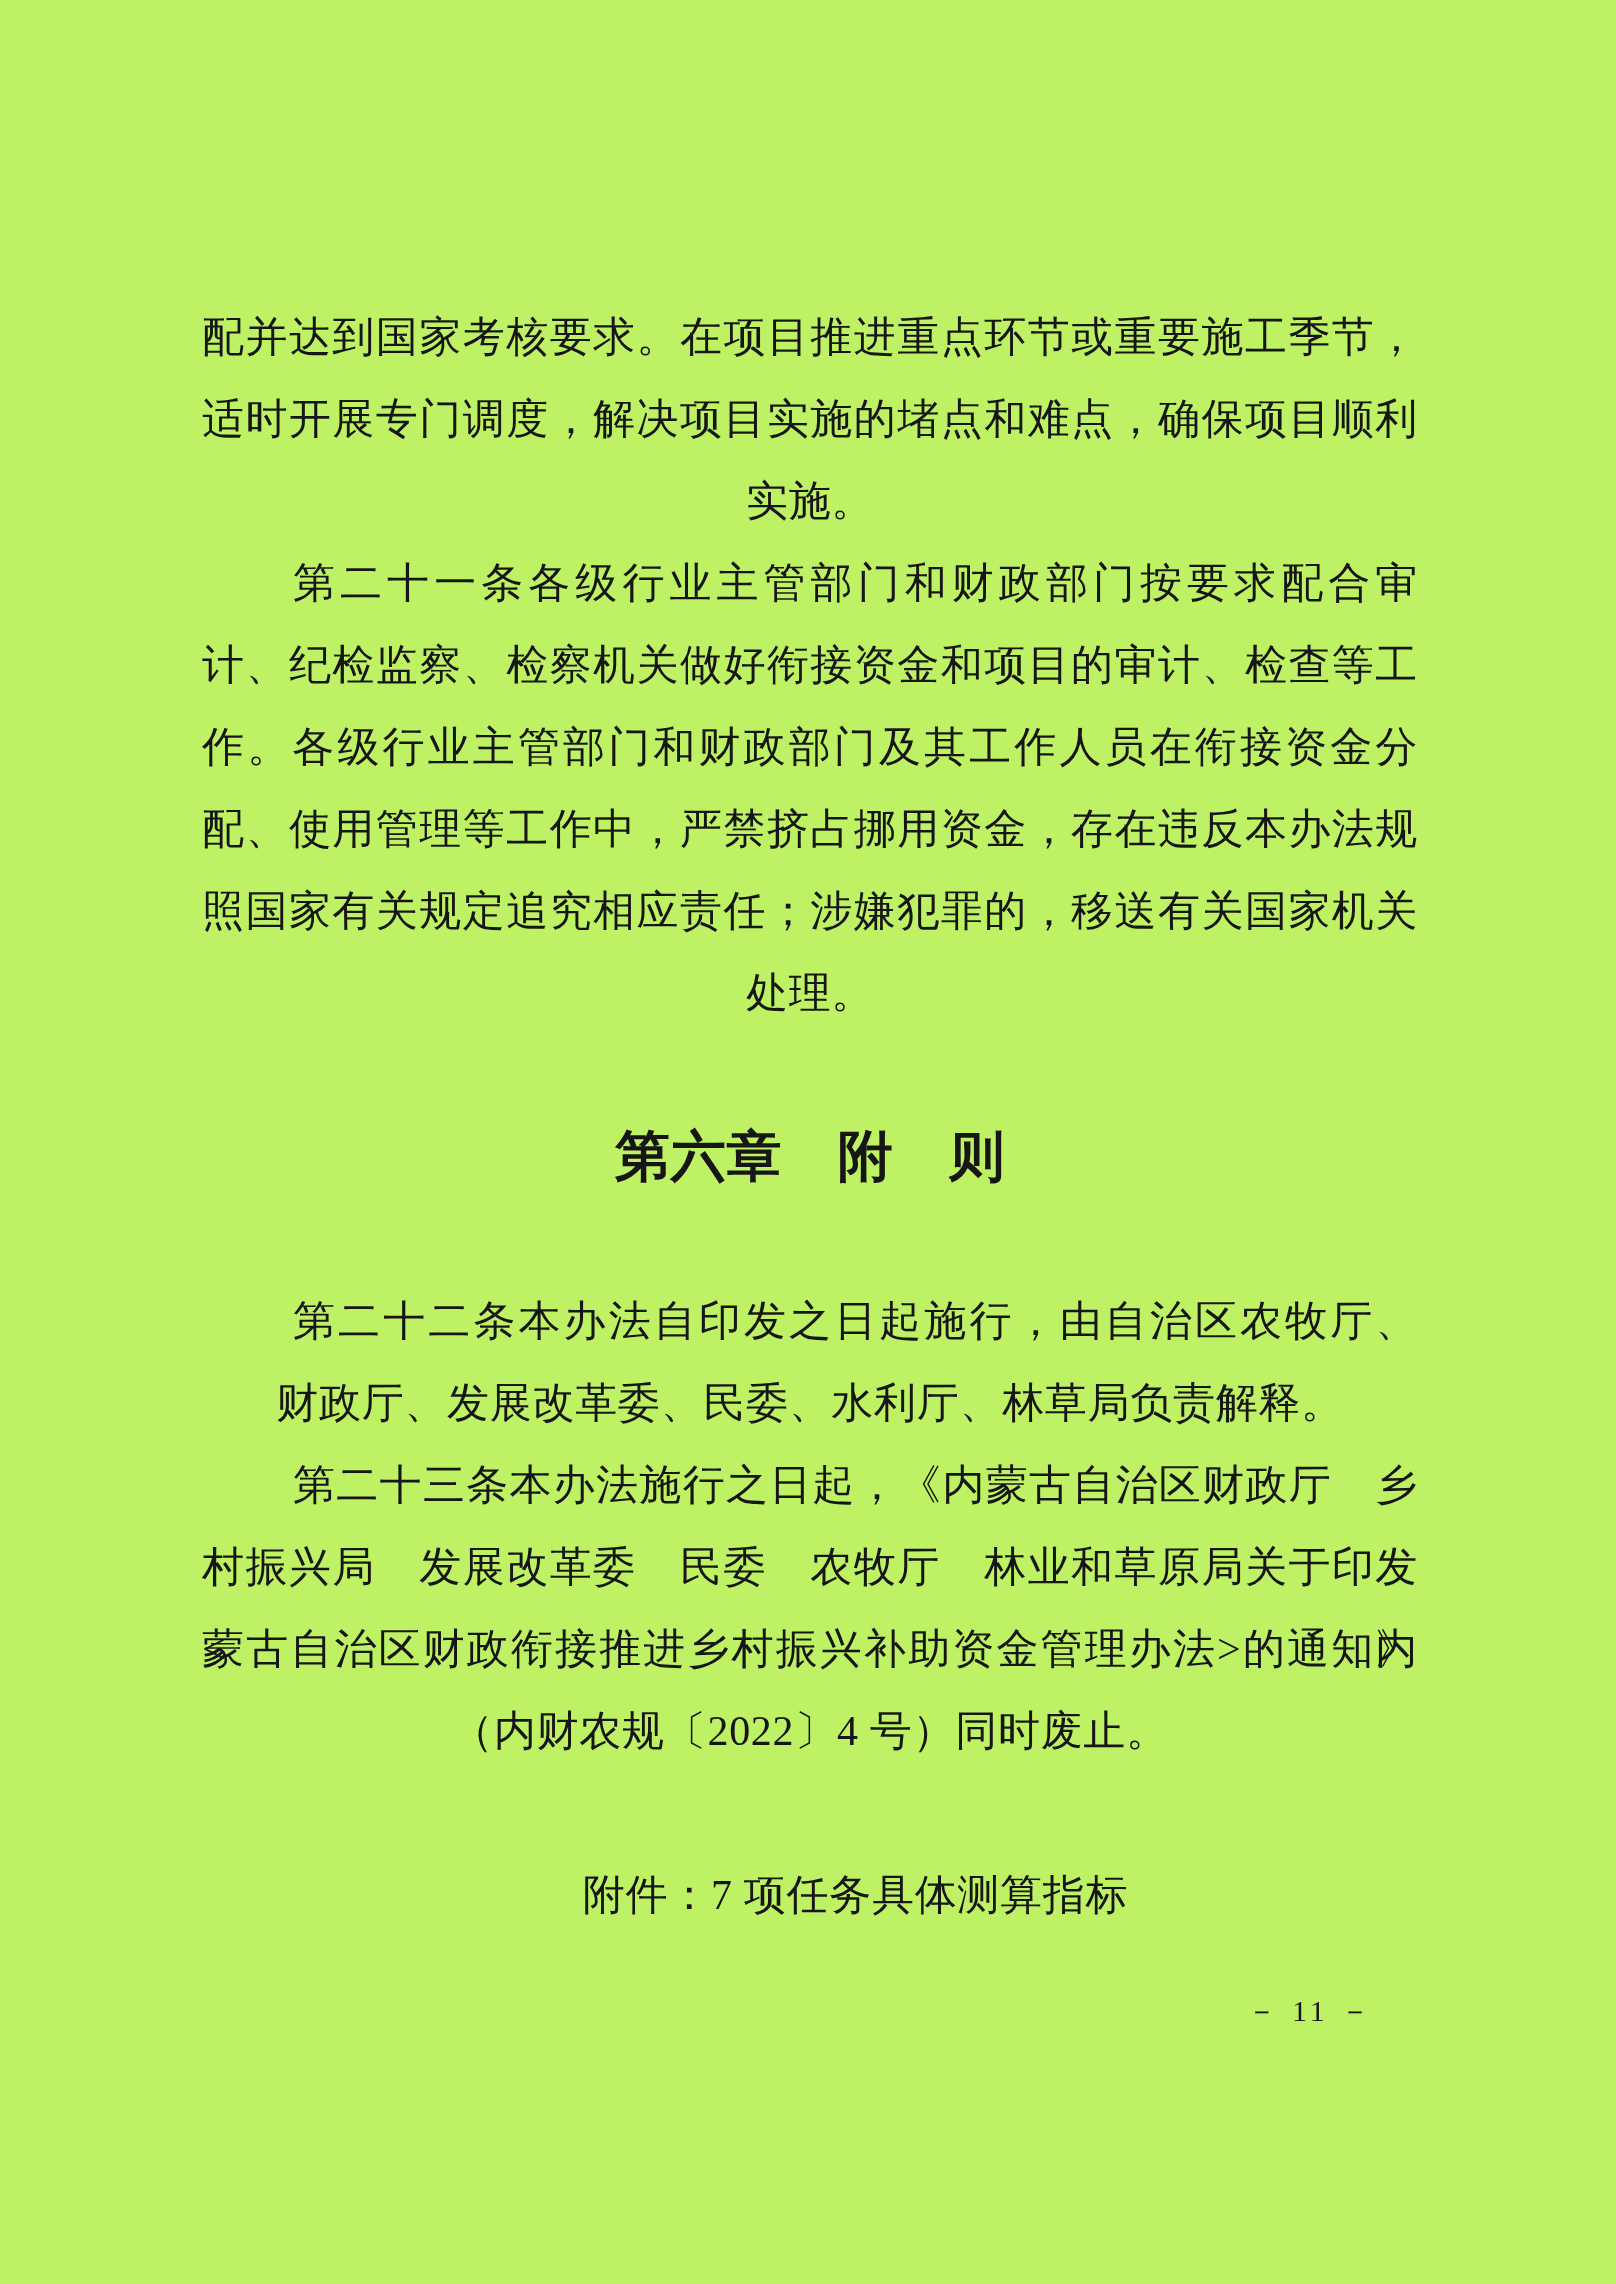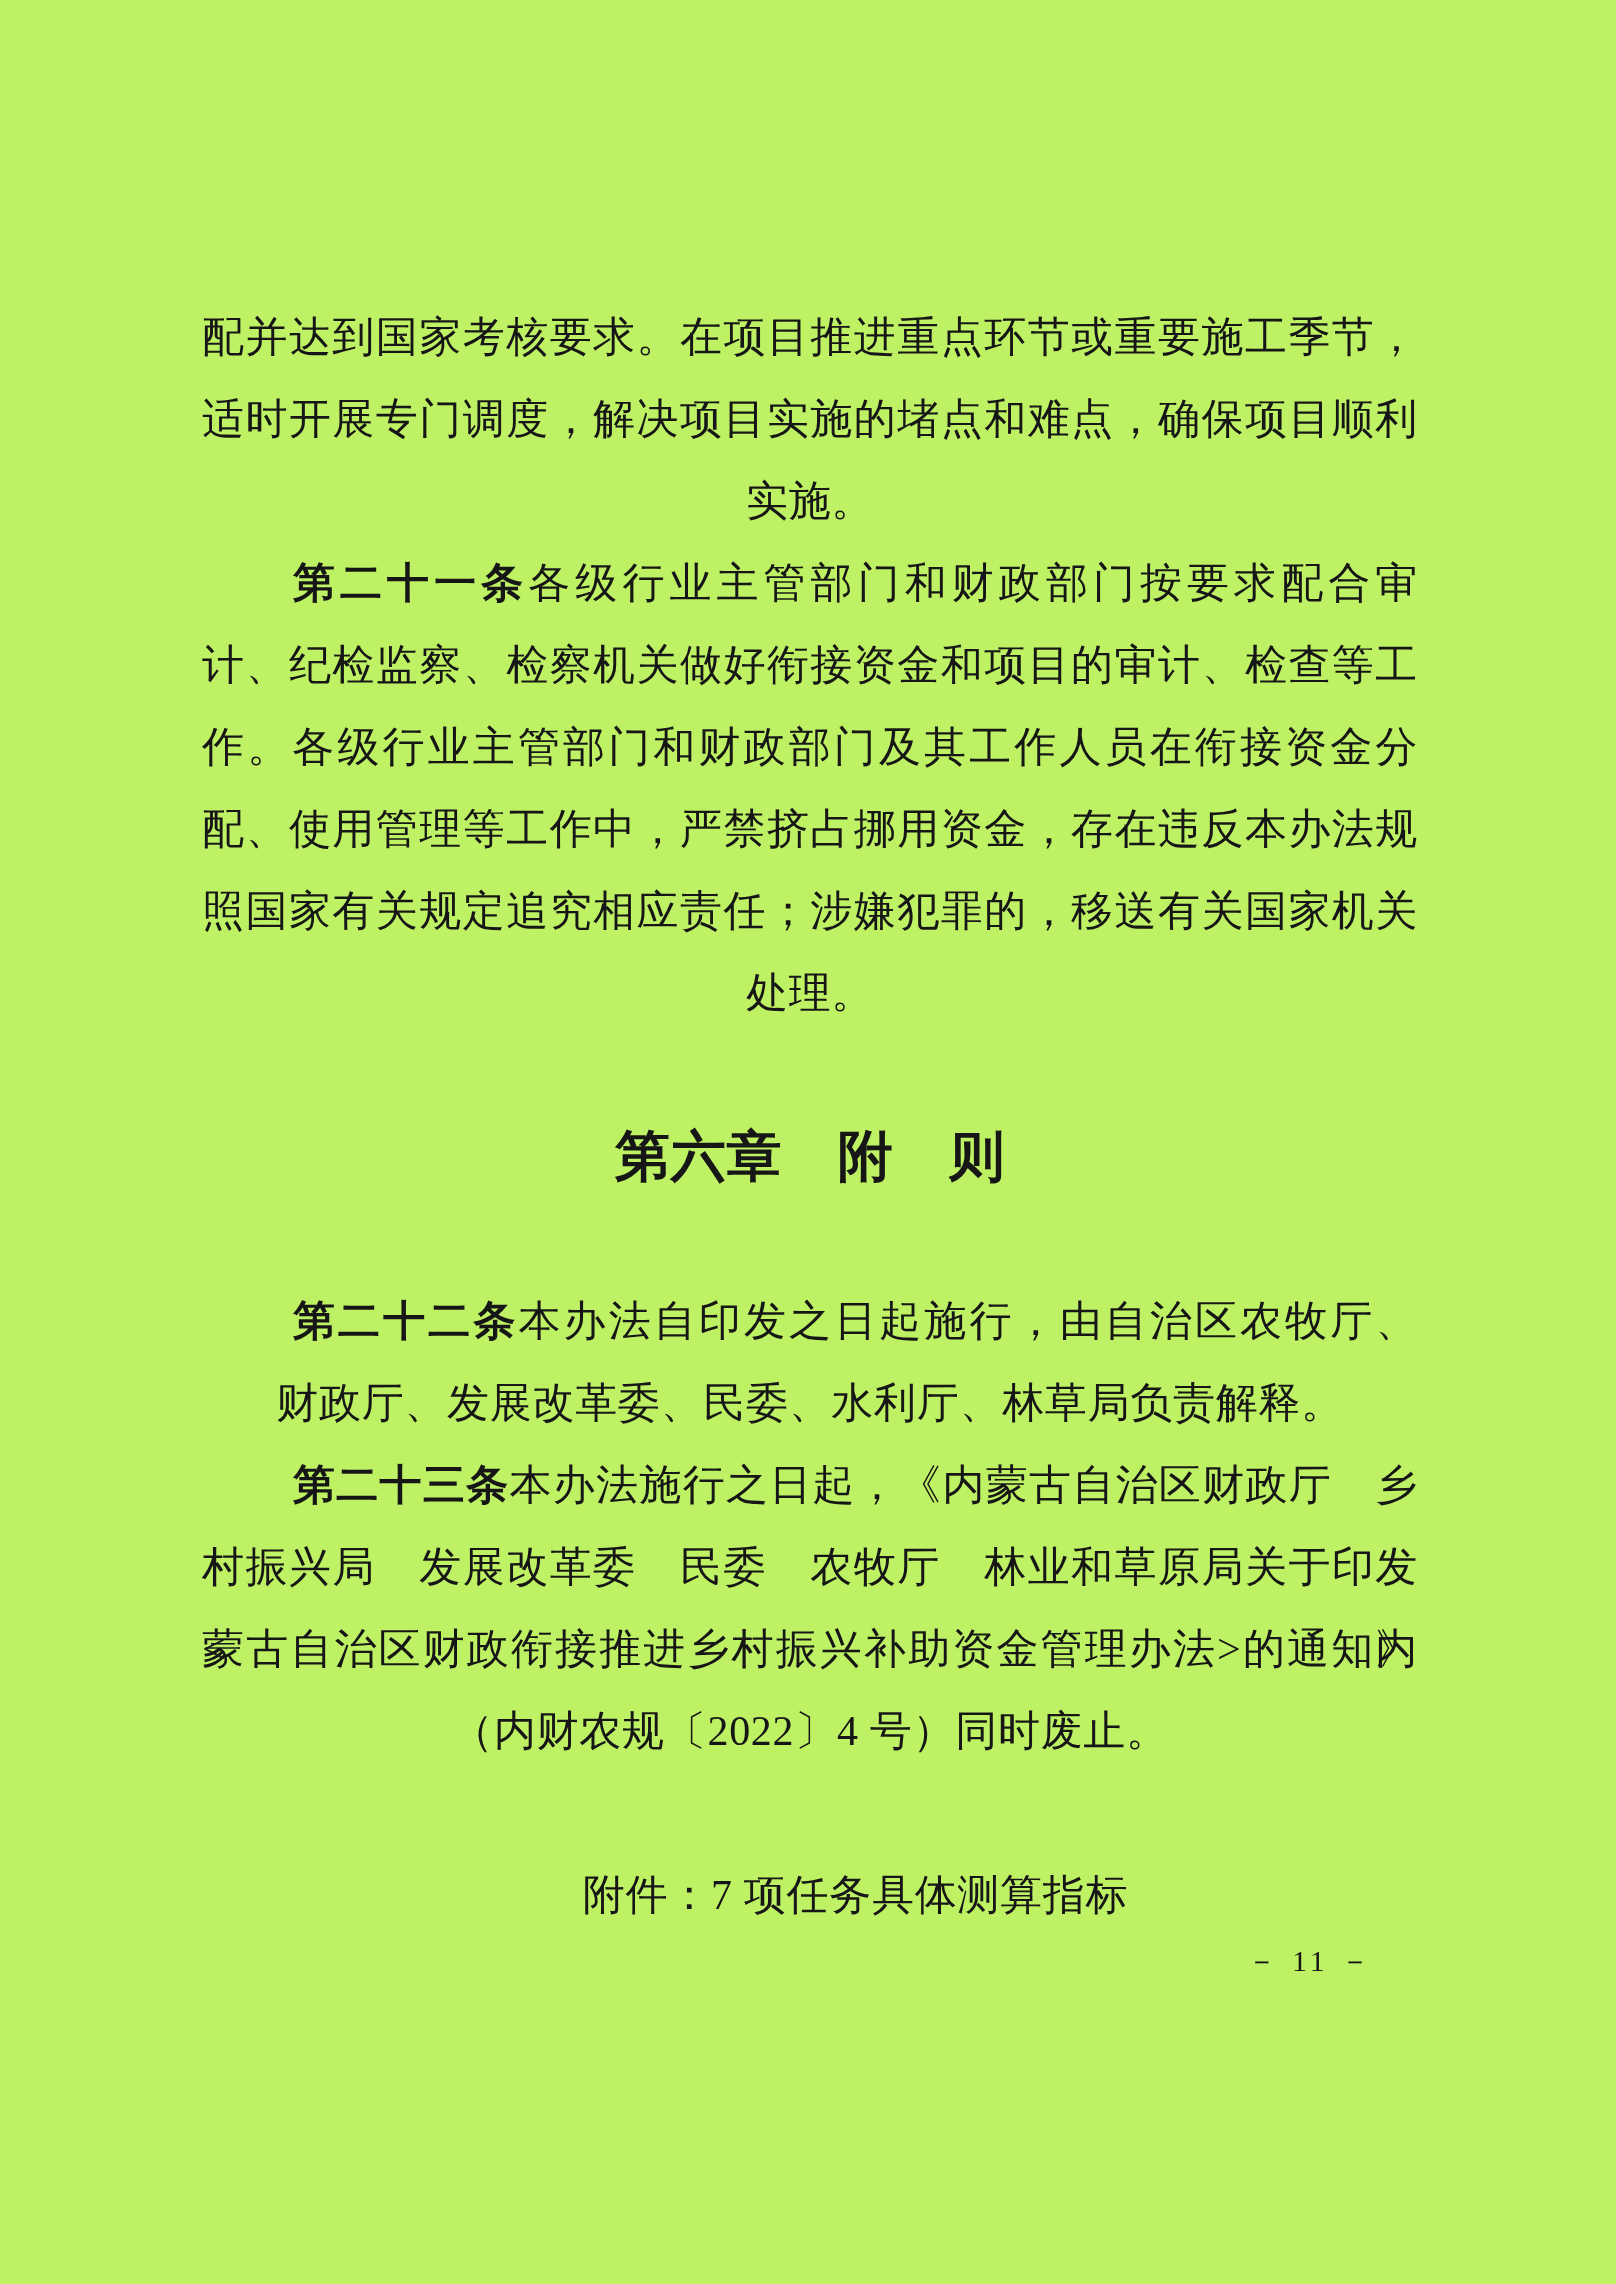--- a/index.html
+++ b/index.html
@@ -33,31 +33,31 @@
     text-align: center;
     letter-spacing: 0.7px;
   }
   .fill {
     text-align: justify;
     text-align-last: justify;
   }
   .indent { text-indent: 91px; }
   .blank { height: 82px; }
   .lead {
-    font-weight: bold;
+    font-weight: normal;
   }
   .heading {
     font-weight: bold;
     text-align: center;
     text-align-last: center;
     font-size: 55px;
   }
   .pageno {
     position: absolute;
-    top: 1940px;
+    top: 1990px;
     right: 242px;
     font-size: 30px;
     line-height: 42px;
     letter-spacing: 3.9px;
     color: #161616;
   }
 </style>
 </head>
 <body>
 

